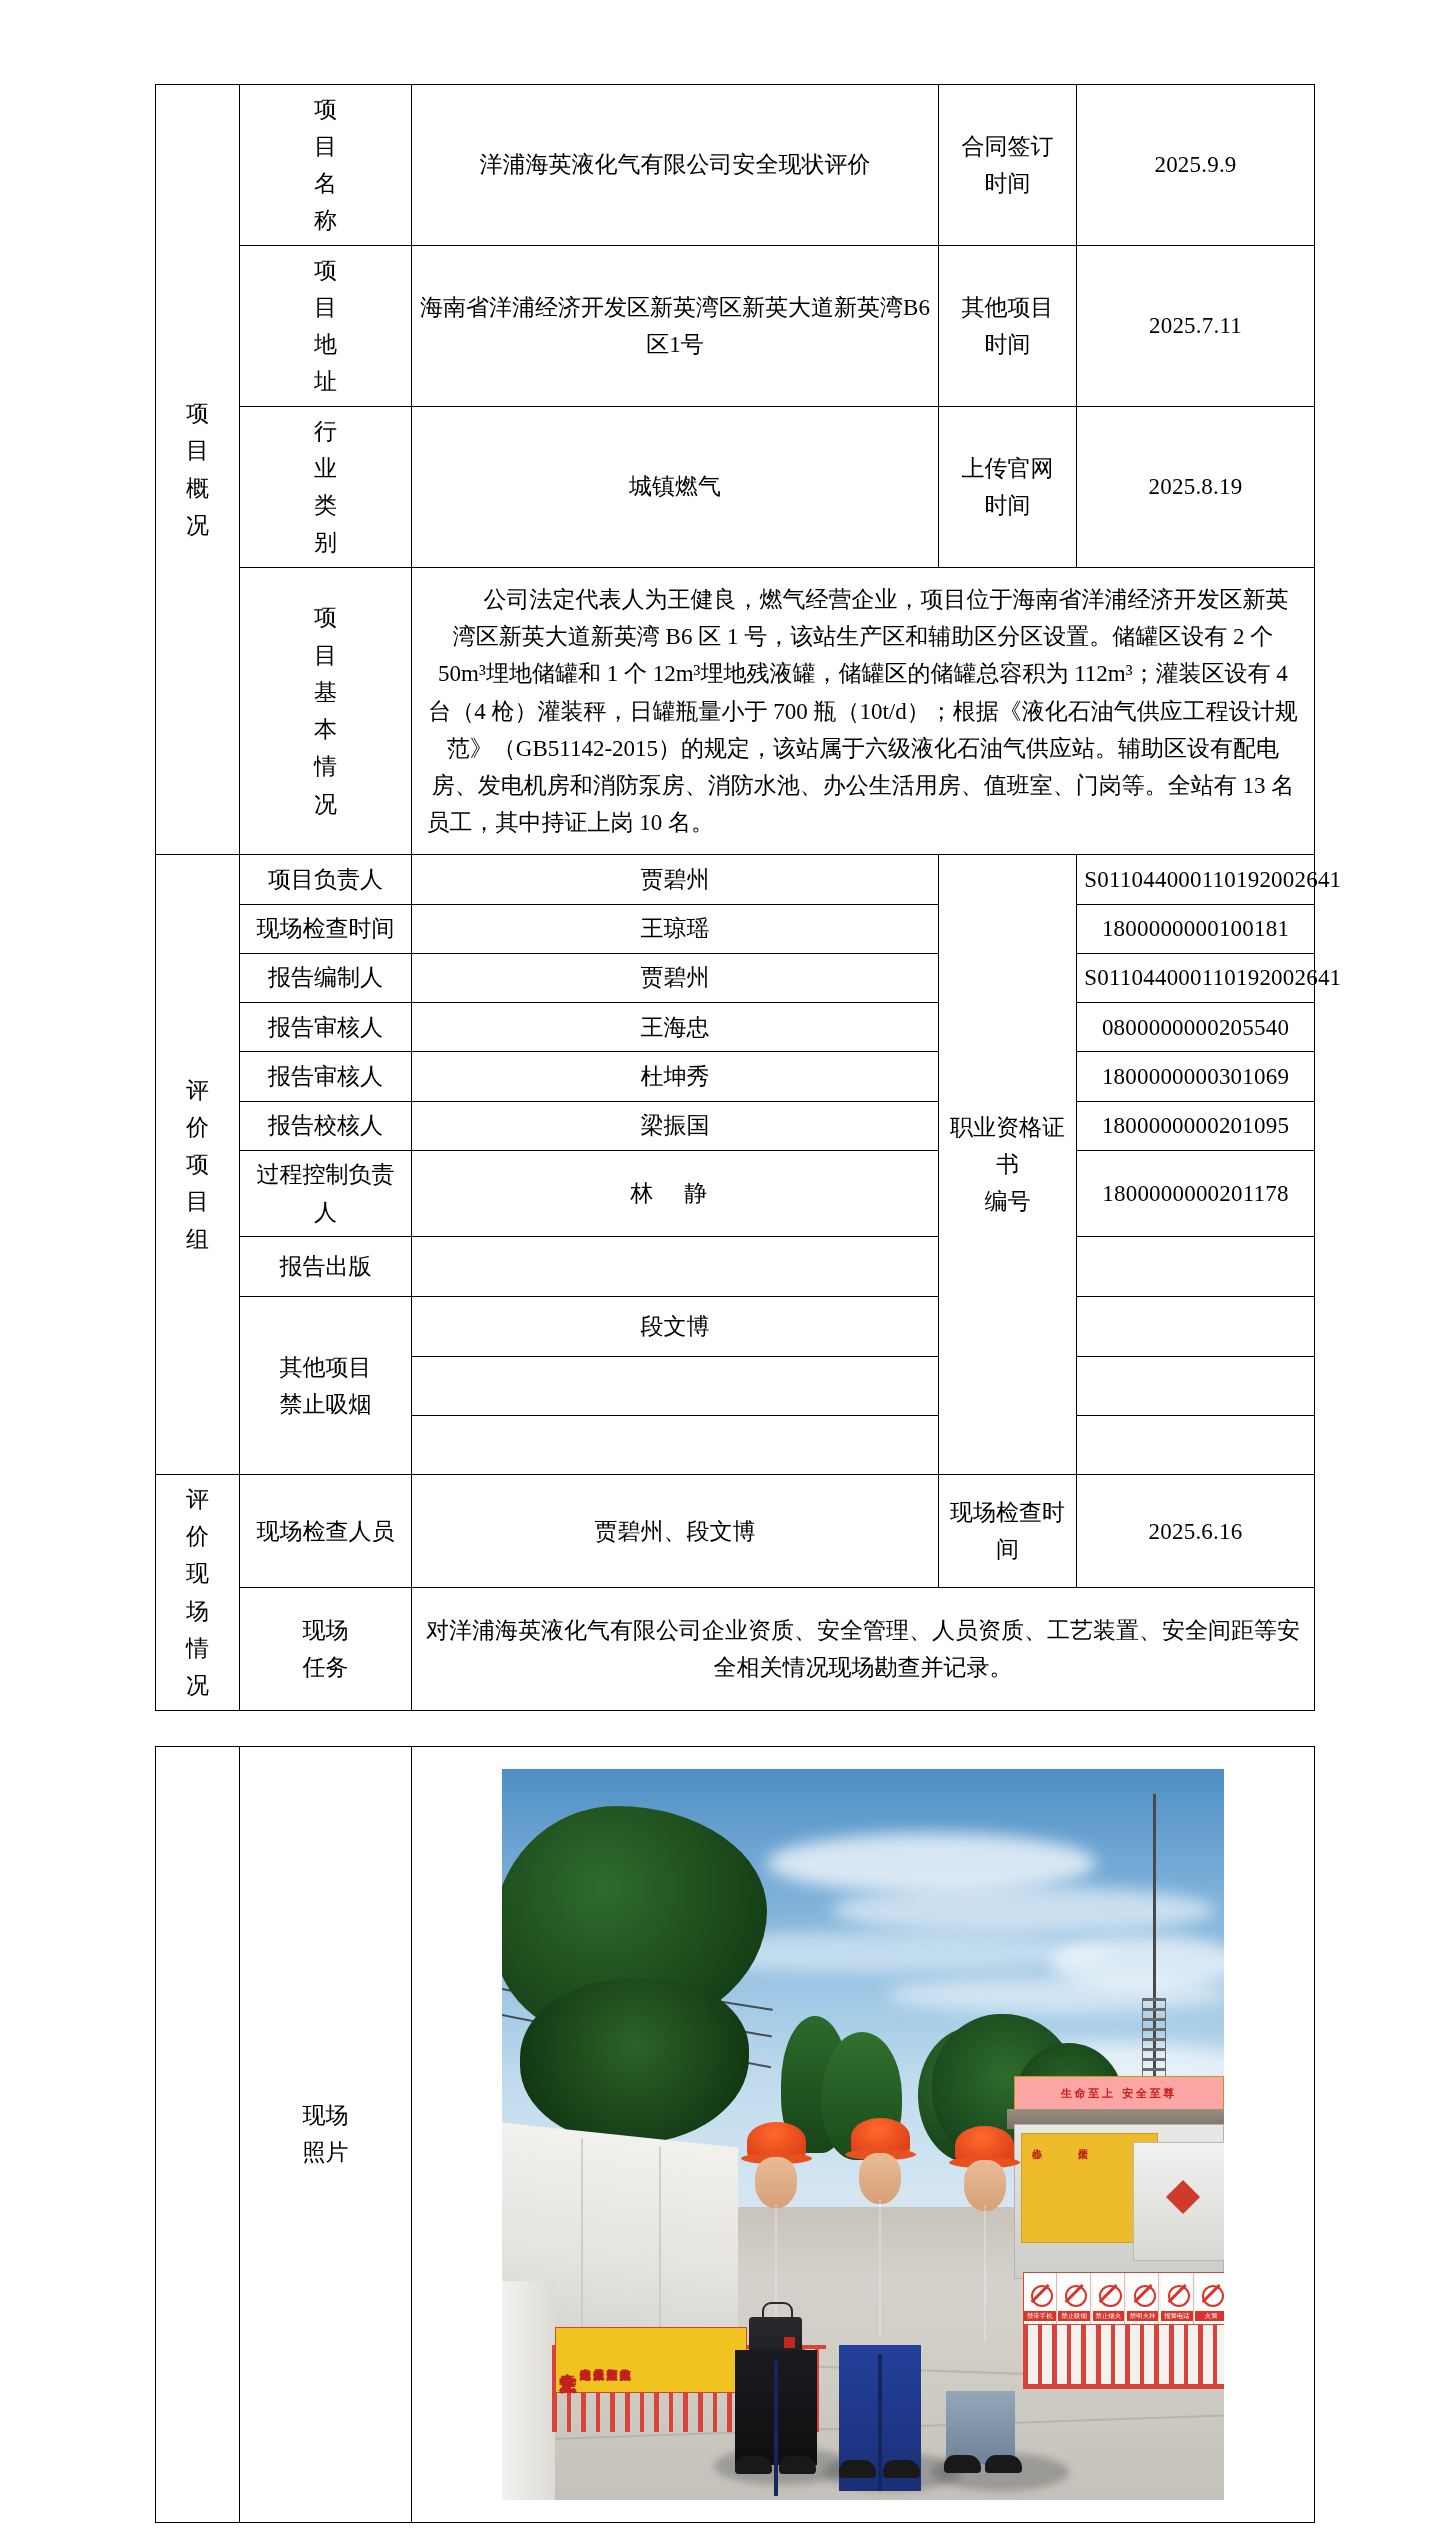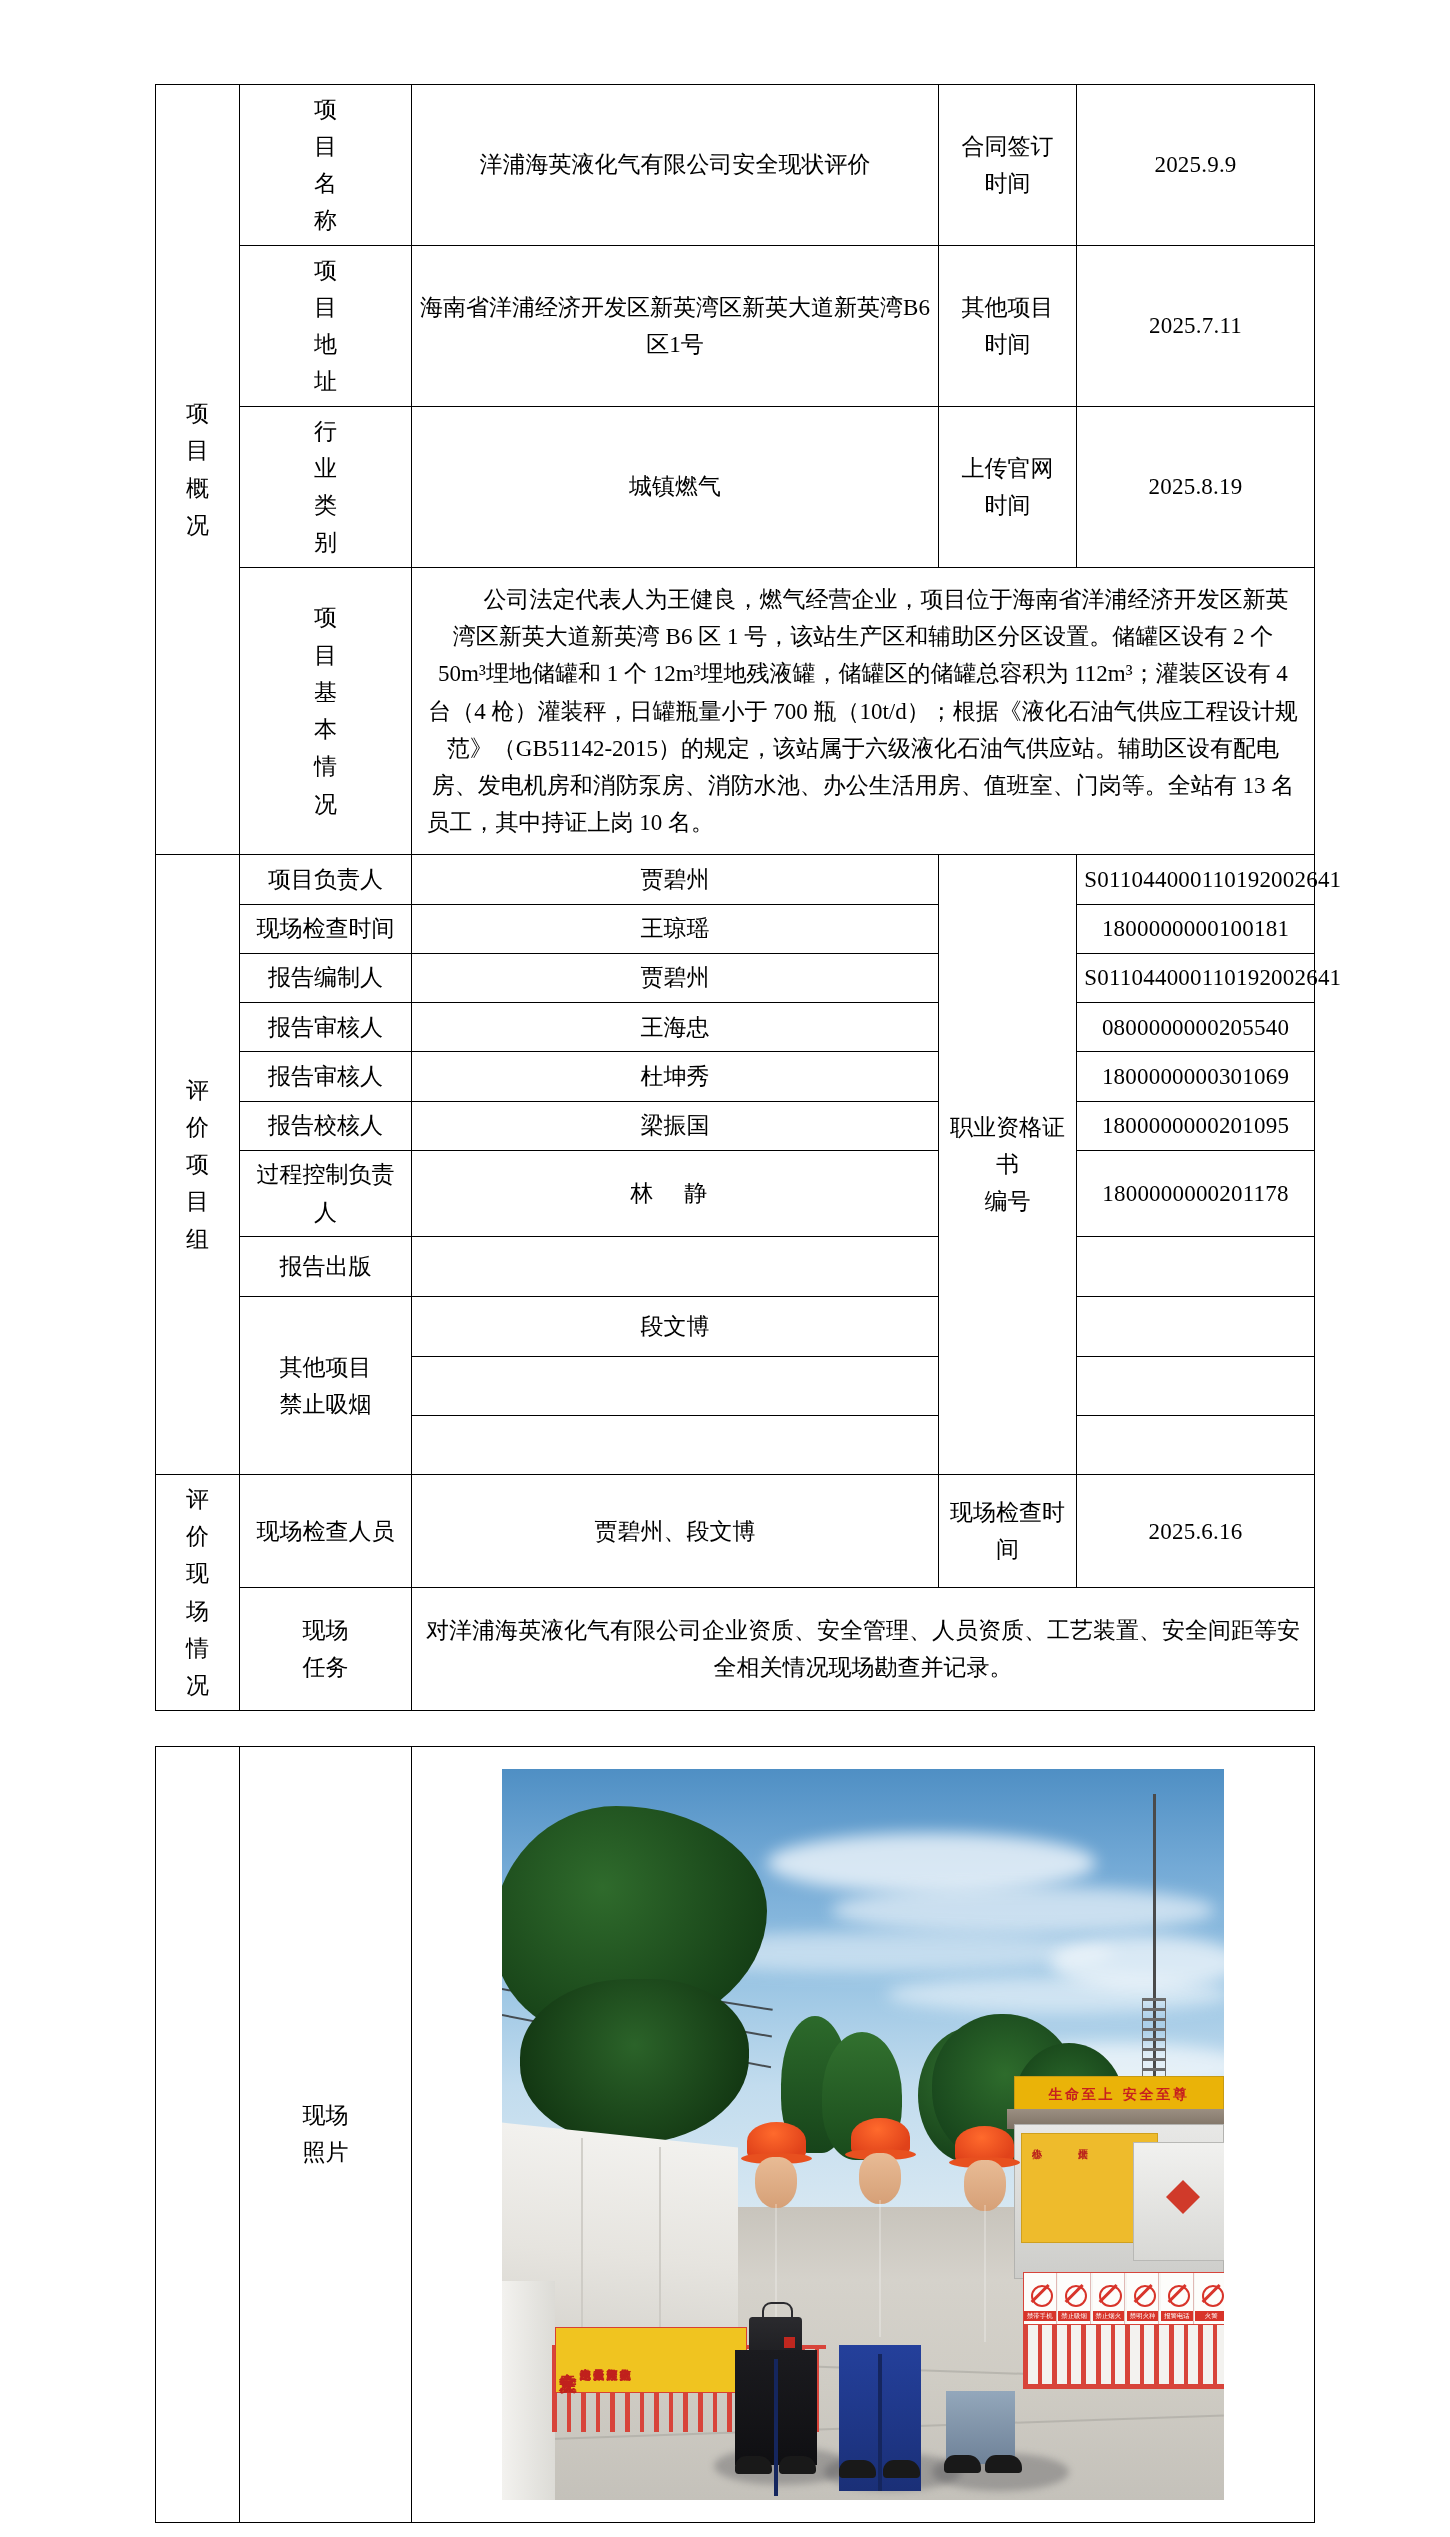--- a/index.html
+++ b/index.html
@@ -142,22 +142,22 @@
     position: absolute; left: 512px; top: 355px; width: 210px; height: 155px;
     background: linear-gradient(180deg,#e8e8e6,#cdcdca);
     border: 0.9px solid #b3b3b0;
   }
   .roof {
     position: absolute; left: 505px; top: 340px; width: 225px; height: 20px;
     background: linear-gradient(180deg,#9b8f82,#7d7163);
   }
   .yellow-banner {
     position: absolute; left: 512px; top: 307px; width: 210px; height: 37px;
-    background: #eab308; color: #c6201f;
-    font-size: 14px; font-weight: bold; letter-spacing: 2.7px;
+    background: #fca5a5; color: #c6201f;
+    font-size: 11px; font-weight: bold; letter-spacing: 2.7px;
     display: flex; align-items: center; justify-content: center;
     font-family: "DejaVu Sans", "Liberation Sans", sans-serif;
     border: 0.9px solid #c79a14;
   }
   .yellow-panel {
     position: absolute; left: 519px; top: 364px; width: 137px; height: 110px;
     background: #eebb2c; border: 0.9px solid #cfa01e;
   }
   .yellow-panel .vtxt {
     position: absolute; color: #b9201d; font-size: 10px; line-height: 1.15;

